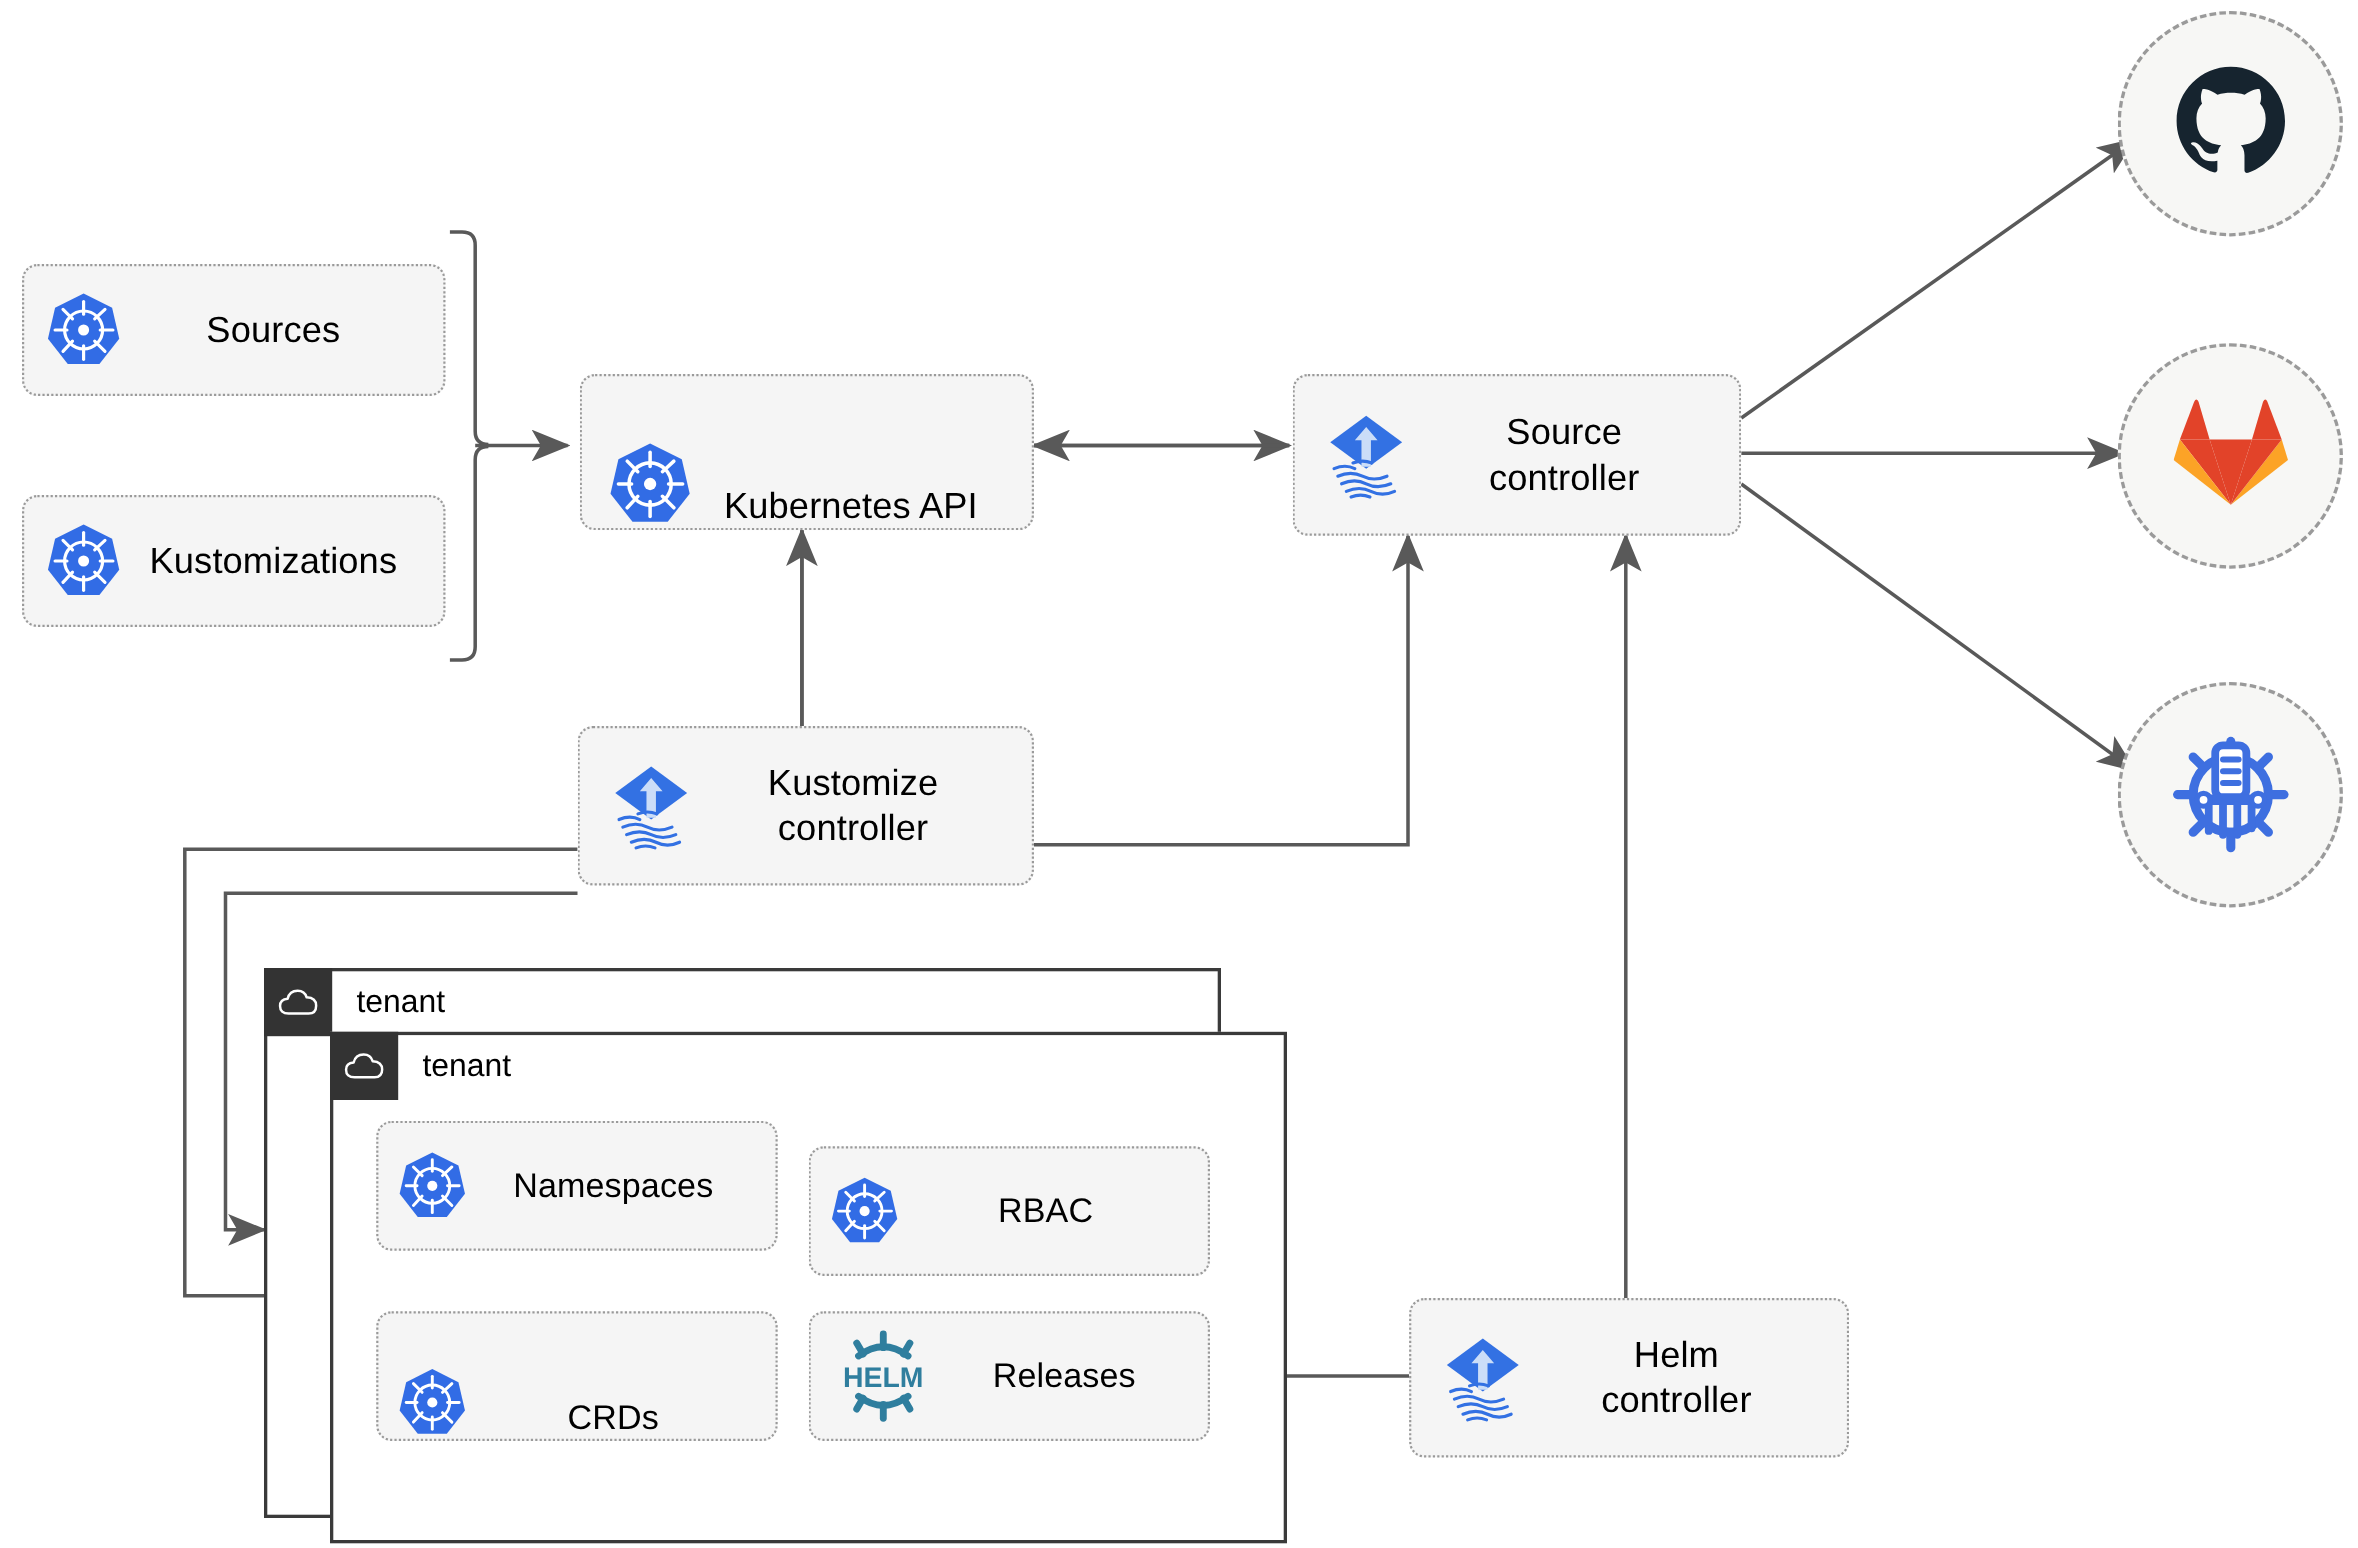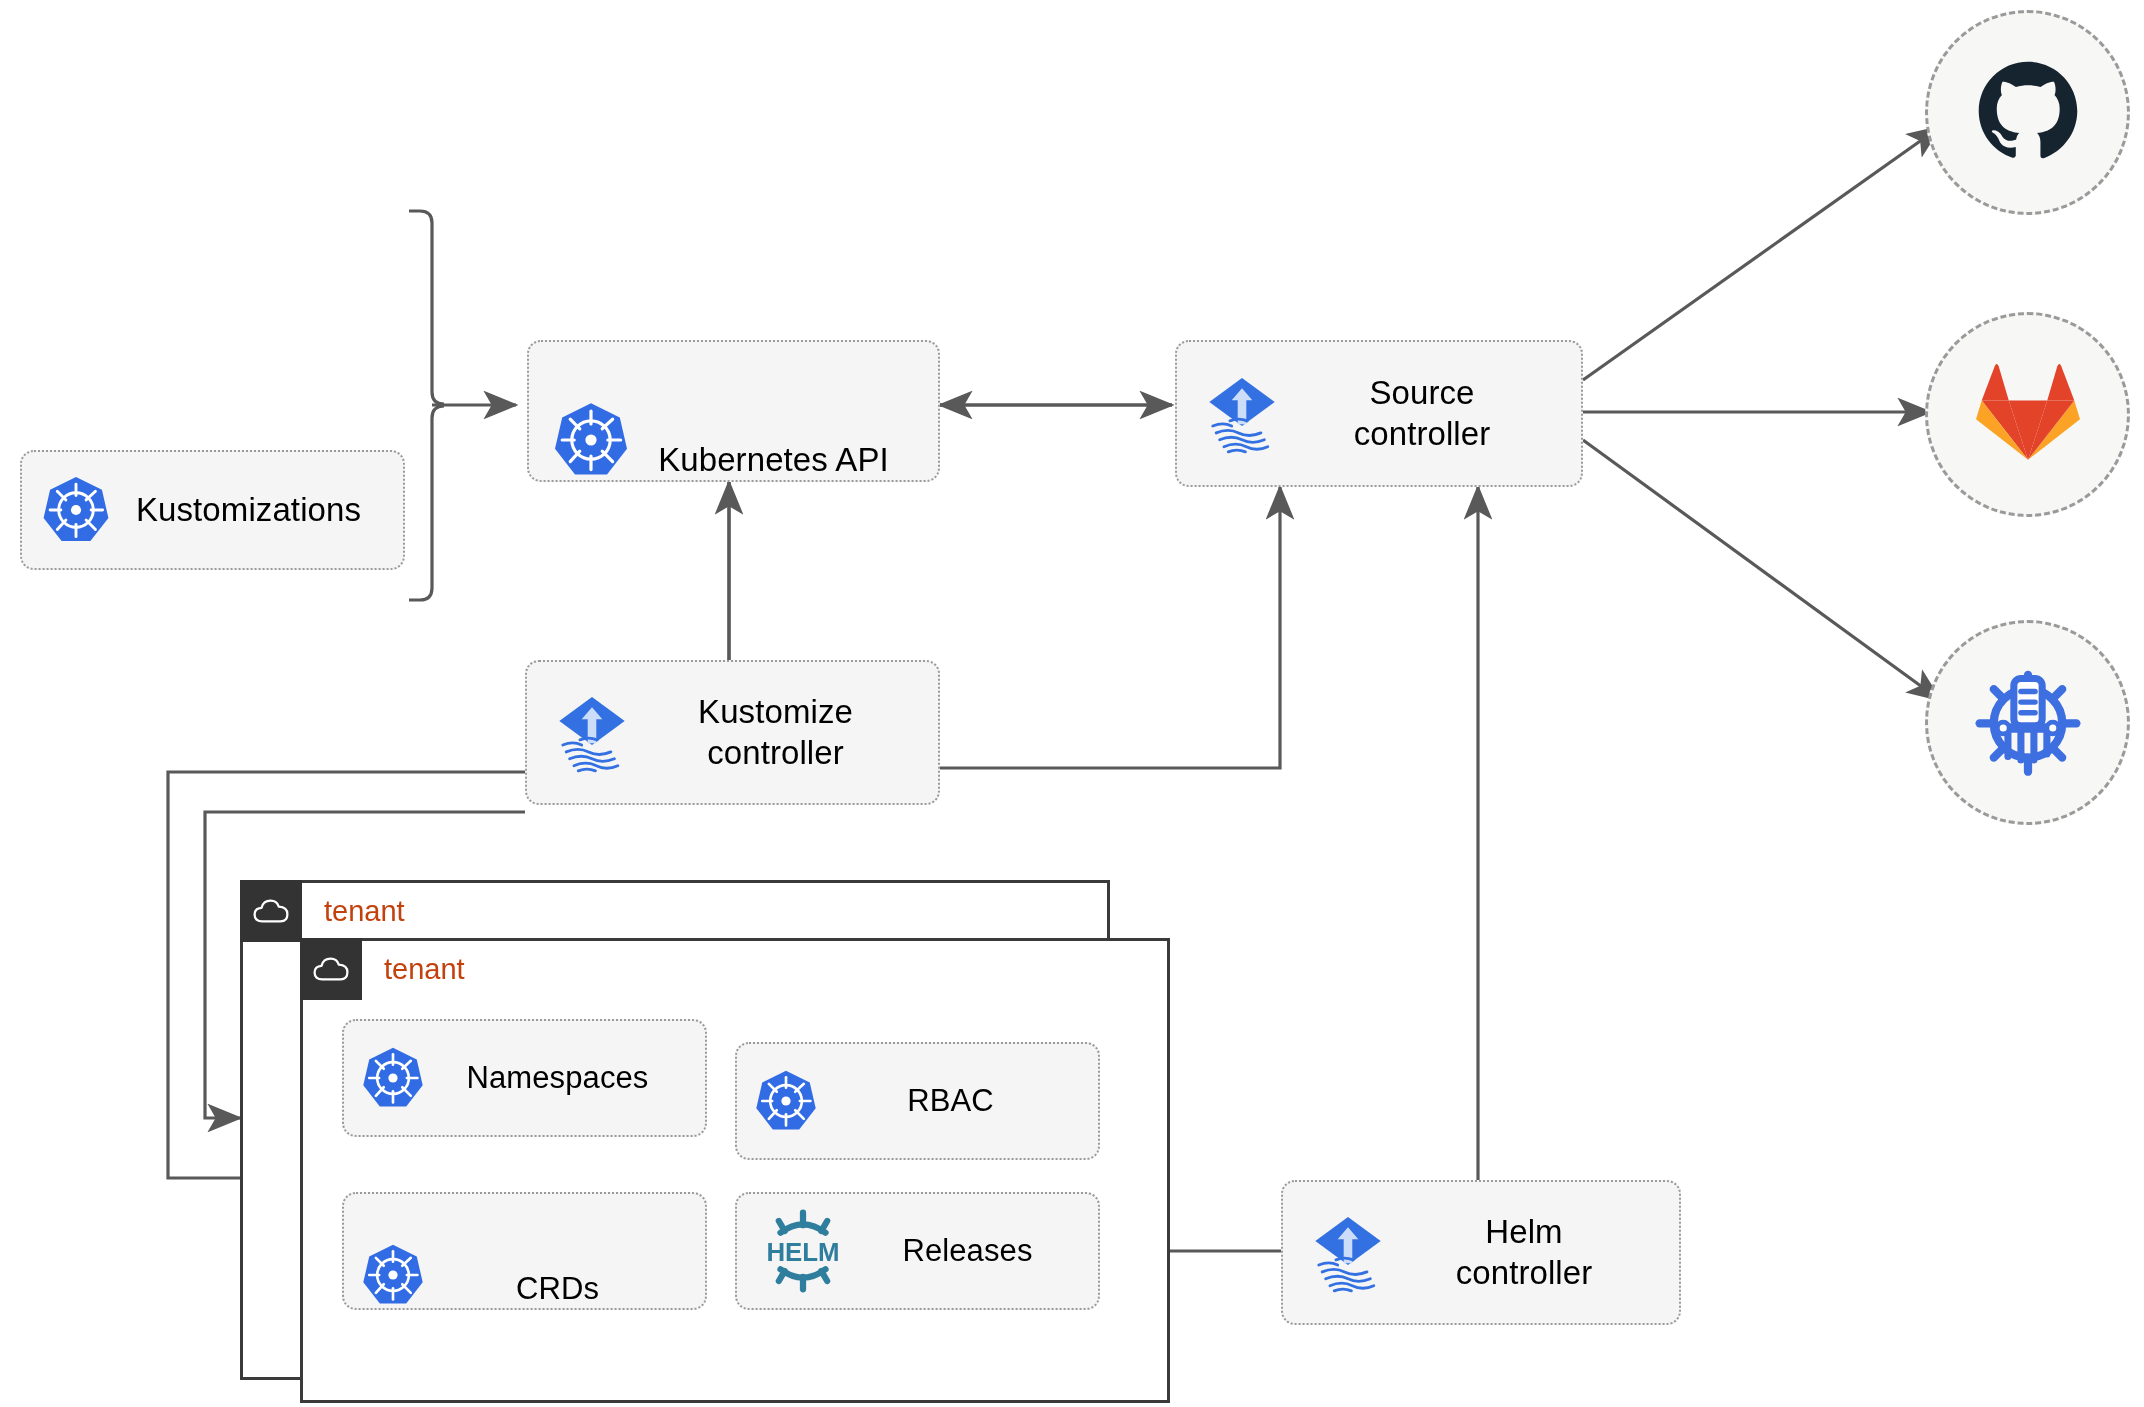--- a/index.html
+++ b/index.html
@@ -36,21 +36,21 @@
   .tenant{
     position:absolute;background:#ffffff;border:3px solid #3a3a3a;box-sizing:border-box;
   }
   .tenant .bar{
     position:absolute;left:-3px;top:-3px;height:62px;display:flex;align-items:center;
   }
   .tenant .barbox{
     width:62px;height:62px;background:#333333;display:flex;align-items:center;justify-content:center;
   }
   .tenant .bartxt{
-    margin-left:22px;font-size:29px;color:#c2410c;
+    margin-left:22px;font-size:29px;color:#000000;
   }
 
   .kwheel{display:block}
   .flux{display:block}
   .helmlogo{display:block}
 </style>
 </head>
 <body>
 
 <div id="canvas">
@@ -93,20 +93,40 @@
       <path d="M525,812 L205,812 L205,1118 L240,1118" marker-end="url(#ah)"></path>
 
       <path d="M1583,380 L1940,127" marker-end="url(#ah)"></path>
 
       <path d="M1583,412 L1930,412" marker-end="url(#ah)"></path>
 
       <path d="M1583,440 L1940,700" marker-end="url(#ah)"></path>
     </g>
   </svg>
 
+  <div class="node" style="left:20px;top:240px;width:385px;height:120px;padding:0 18px;">
+    <span class="ico">
+      <svg class="kwheel" width="72" height="72" viewBox="0 0 100 100">
+        <path d="M50 4 L86 22 L95 61 L70 93 L30 93 L5 61 L14 22 Z" fill="#326CE5"></path>
+        <g fill="none" stroke="#ffffff" stroke-width="4" stroke-linecap="round">
+          <circle cx="50" cy="50" r="24"></circle>
+          <line x1="50" y1="14" x2="50" y2="30"></line>
+          <line x1="50" y1="70" x2="50" y2="87"></line>
+          <line x1="14" y1="50" x2="29" y2="50"></line>
+          <line x1="71" y1="50" x2="87" y2="50"></line>
+          <line x1="24" y1="24" x2="36" y2="36"></line>
+          <line x1="64" y1="64" x2="77" y2="77"></line>
+          <line x1="77" y1="24" x2="64" y2="36"></line>
+          <line x1="36" y1="64" x2="24" y2="77"></line>
+        </g>
+        <circle cx="50" cy="50" r="7" fill="#ffffff"></circle>
+      </svg>
+    </span>
+    <span class="lbl">Sources</span>
+  </div>
 
   <div class="node" style="left:20px;top:450px;width:385px;height:120px;padding:0 18px;">
     <span class="ico">
       <svg class="kwheel" width="72" height="72" viewBox="0 0 100 100">
         <path d="M50 4 L86 22 L95 61 L70 93 L30 93 L5 61 L14 22 Z" fill="#326CE5"></path>
         <g fill="none" stroke="#ffffff" stroke-width="4" stroke-linecap="round">
           <circle cx="50" cy="50" r="24"></circle>
           <line x1="50" y1="14" x2="50" y2="30"></line>
             <line x1="50" y1="70" x2="50" y2="87"></line>
           <line x1="14" y1="50" x2="29" y2="50"></line>

